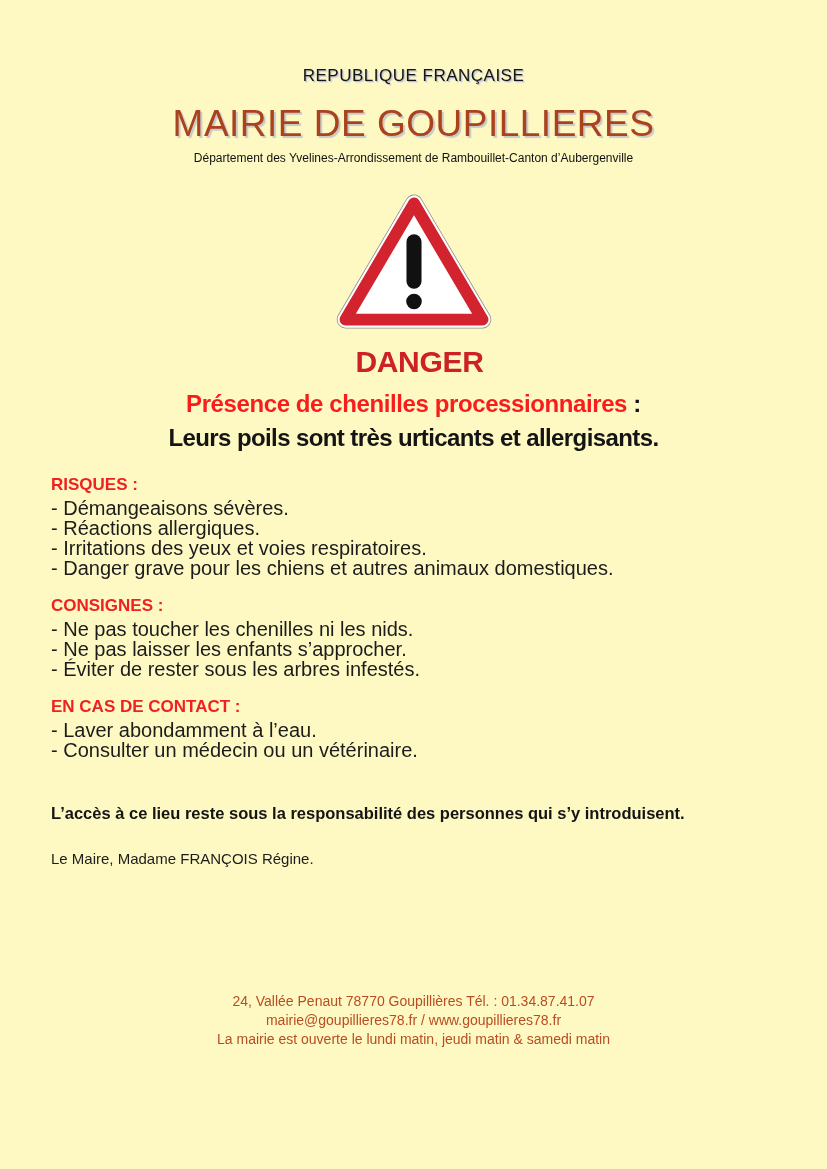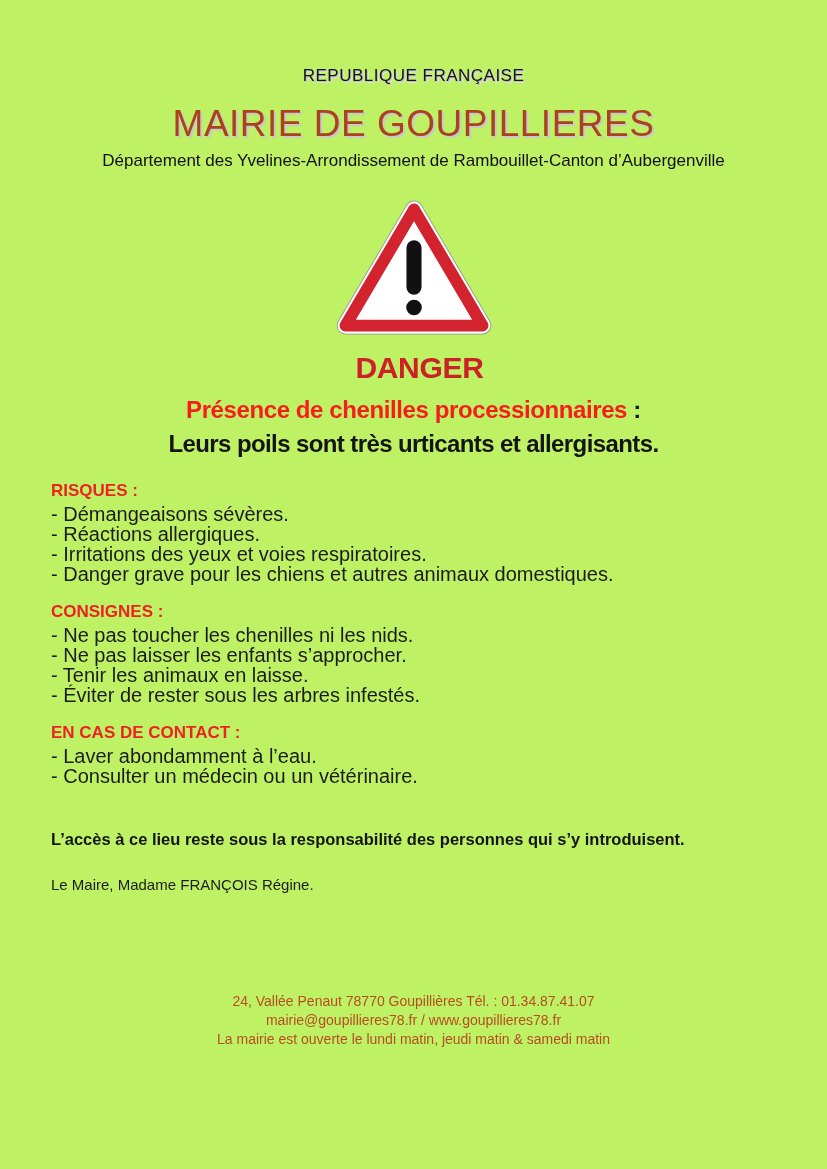--- a/index.html
+++ b/index.html
@@ -1,21 +1,21 @@
 <!DOCTYPE html>
 <html lang="fr"><head>
 <meta charset="utf-8">
 <style>
   html, body { margin: 0; padding: 0; background: #ffffff; }
   .page {
     position: relative;
     width: 827px;
     height: 1169px;
     margin: 0 auto;
-    background: #bef264;
+    background: #fef9c3;
     color: #1a1a1a;
     font-family: "Liberation Sans", "DejaVu Sans", sans-serif;
     overflow: hidden;
   }
 
   
   .doc-header { text-align: center; padding-top: 66px; }
   .republic {
     font-size: 17px;
     letter-spacing: 0.5px;
@@ -25,21 +25,21 @@
   .mairie {
     margin: 17px 0 0 0;
     font-size: 37px;
     font-weight: 400;
     letter-spacing: 0.5px;
     color: #ab421e;
     text-shadow: 2px 2px 1px #c9c9c9;
   }
   .dept {
     margin-top: 6px;
-    font-size: 17px;
+    font-size: 12px;
     color: #111111;
   }
 
   
   .sign-wrap { text-align: center; margin-top: 27px; height: 138px; }
   .sign-wrap svg { display: inline-block; }
 
   
   .danger {
     margin-top: 11px;
@@ -152,21 +152,20 @@
       <p>- Démangeaisons sévères.</p>
       <p>- Réactions allergiques.</p>
       <p>- Irritations des yeux et voies respiratoires.</p>
       <p>- Danger grave pour les chiens et autres animaux domestiques.</p>
     </section>
 
     <section class="sec">
       <h2><span class="u">CONSIGNES</span><span> :</span></h2>
       <p>- Ne pas toucher les chenilles ni les nids.</p>
       <p>- Ne pas laisser les enfants s’approcher.</p>
-      <p>- Tenir les animaux en laisse.</p>
       <p>- Éviter de rester sous les arbres infestés.</p>
     </section>
 
     <section class="sec">
       <h2><span class="u">EN CAS DE CONTACT</span><span> :</span></h2>
       <p>- Laver abondamment à l’eau.</p>
       <p>- Consulter un médecin ou un vétérinaire.</p>
     </section>
 
   </div>

